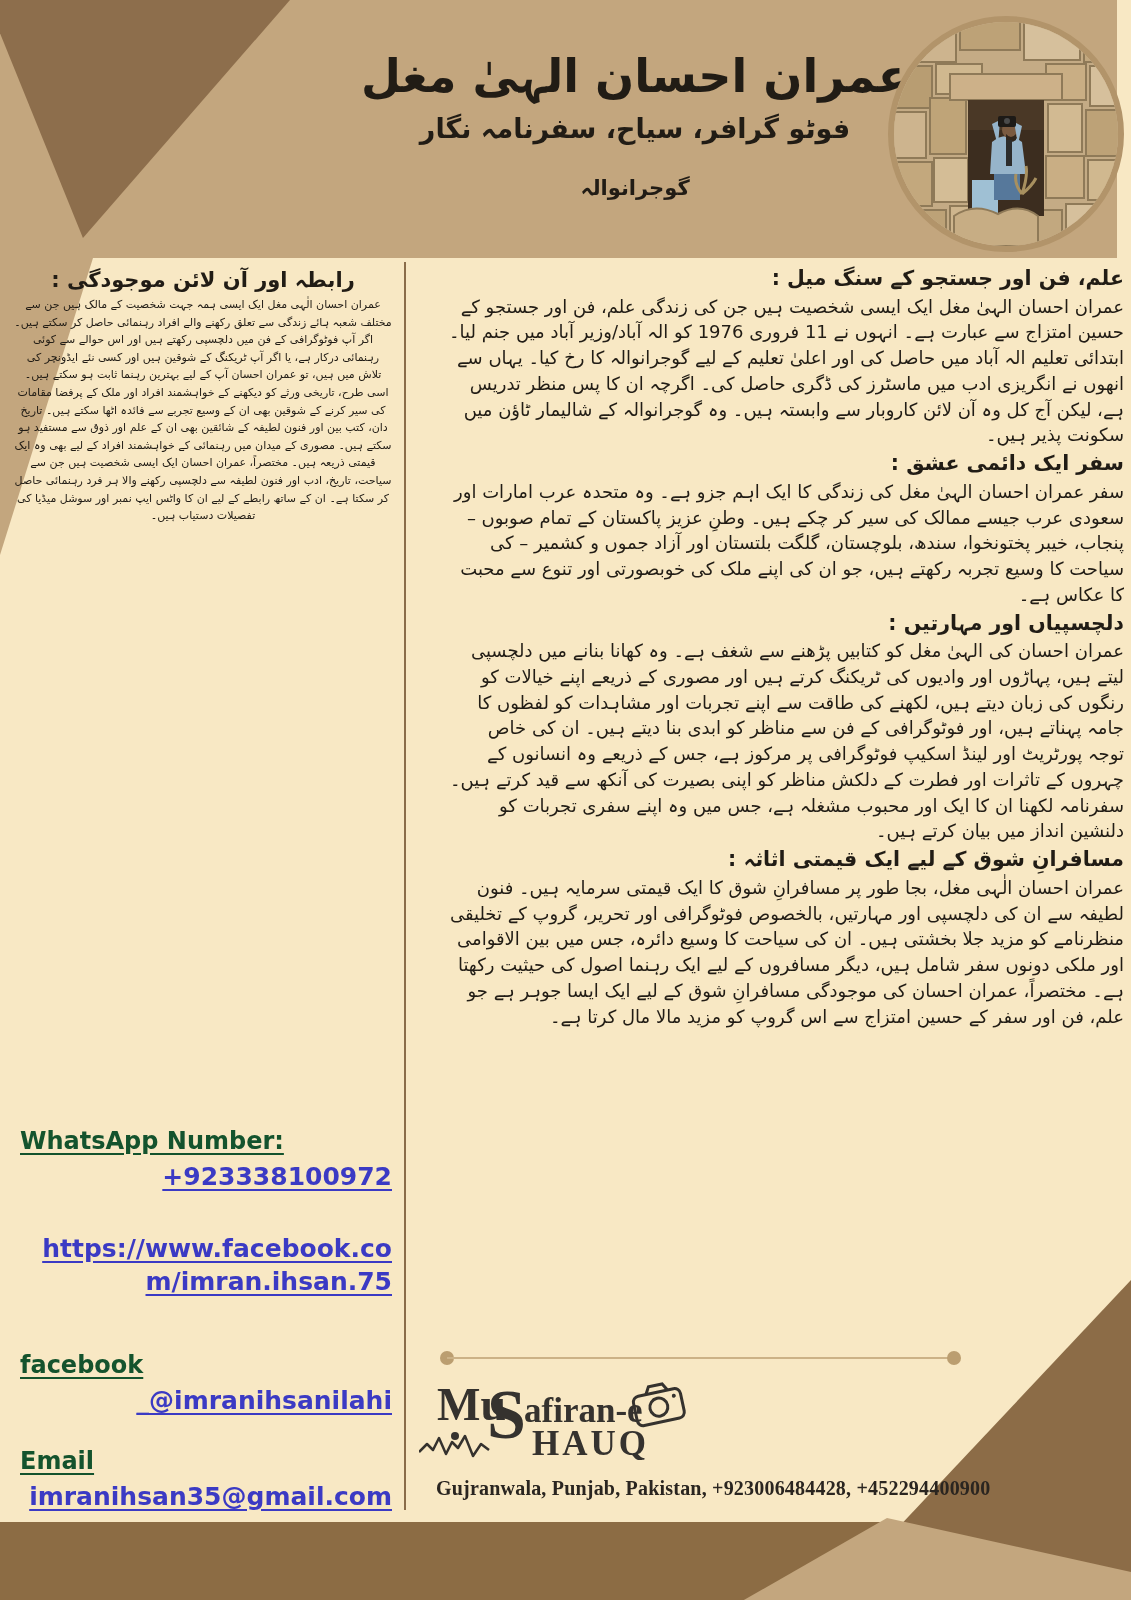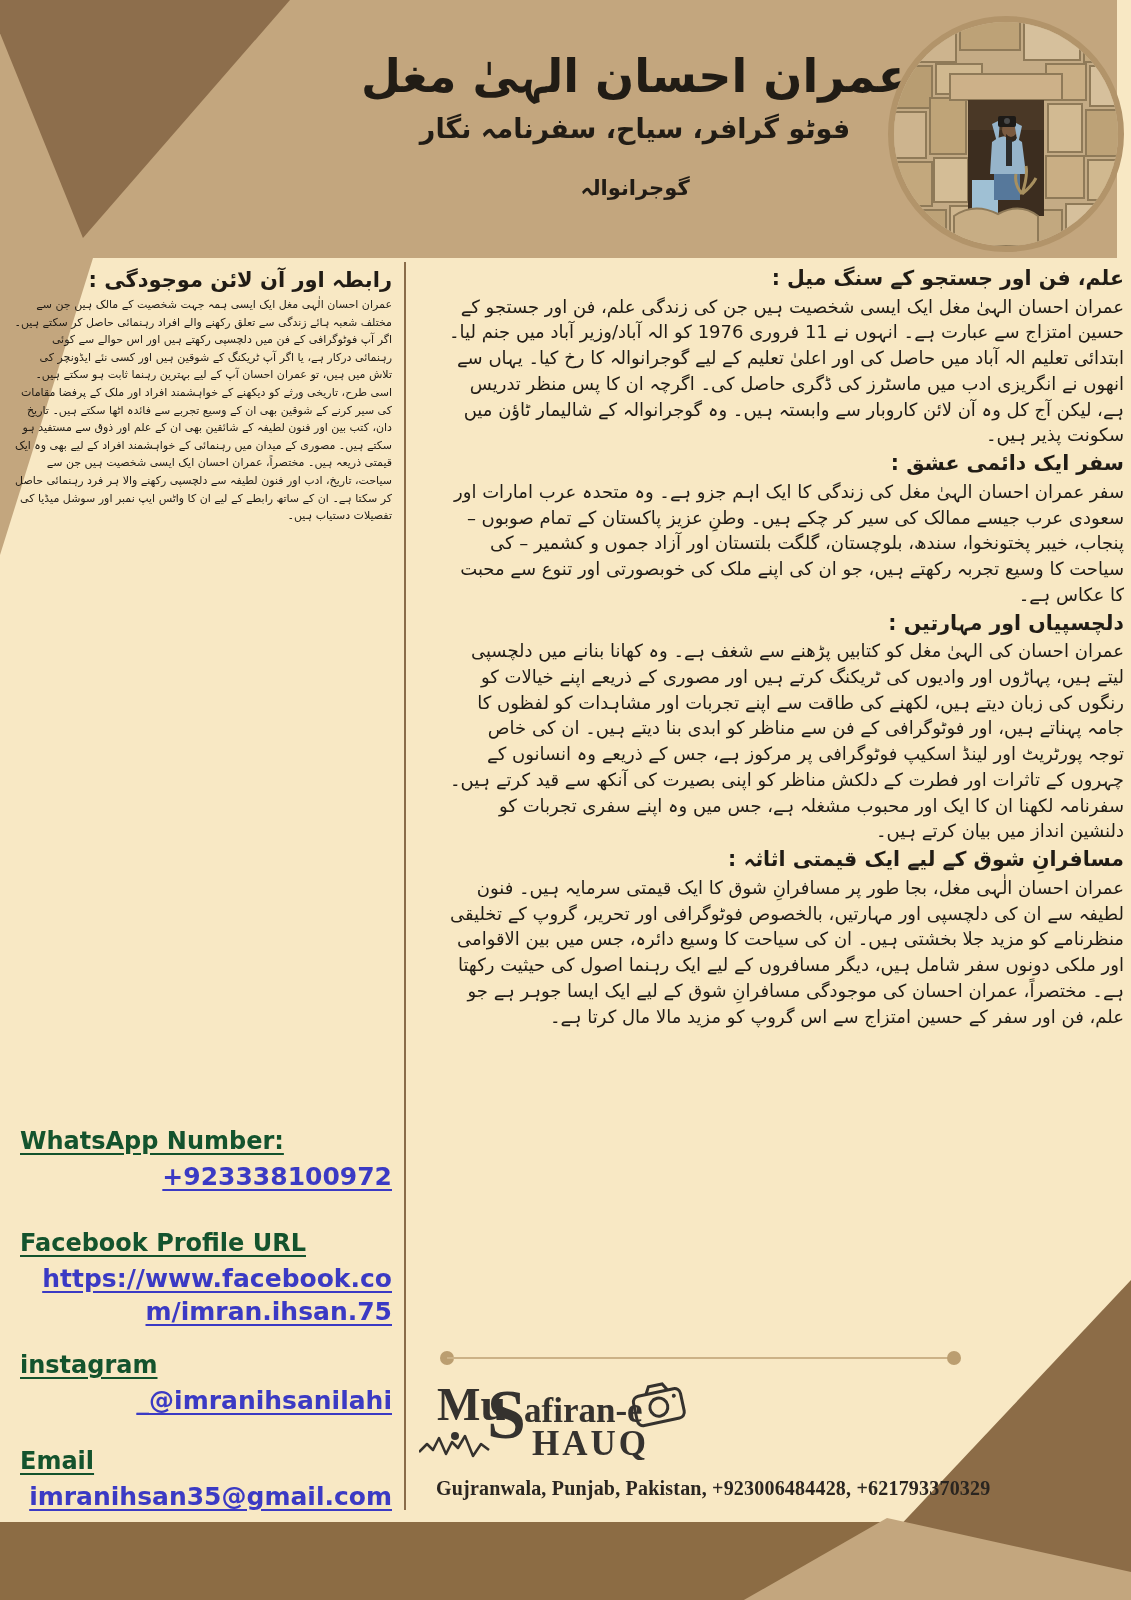--- a/index.html
+++ b/index.html
@@ -38,21 +38,21 @@
   }
   .header .name{font-size:46px;font-weight:bold;letter-spacing:0;line-height:1.15;}
   .header .subtitle{font-size:27px;font-weight:bold;margin-top:10px;}
   .header .city{font-size:21px;font-weight:bold;margin-top:32px;}
   
   .avatar{
     position:absolute;left:888px;top:16px;width:224px;height:224px;
     border-radius:50%;border:6px solid #b2946a;overflow:hidden;background:#c8b190;
   }
   
-  .left-col{position:absolute;left:14px;top:268px;width:378px;direction:rtl;text-align:right;}
+  .left-col{position:absolute;left:14px;top:268px;width:378px;direction:rtl;text-align:center;}
   .left-col .heading{font-size:21px;font-weight:bold;margin-bottom:4px;}
   .left-col .body{font-size:11px;line-height:1.6;max-height:812px;overflow:hidden;}
   .contact{position:absolute;left:20px;width:372px;direction:ltr;text-align:left;}
   .contact .label{
     font-size:24px;font-weight:bold;color:#14532d;text-decoration:underline;
     text-underline-offset:4px;line-height:1.25;
   }
   .contact .value{
     font-size:25px;font-weight:bold;color:#3b3ac4;text-decoration:underline;
     text-underline-offset:4px;line-height:1.3;word-break:break-all;margin-top:5px;
@@ -154,25 +154,24 @@
 <div class="left-col">
   <div class="heading">رابطہ اور آن لائن موجودگی :</div>
   <div class="body">عمران احسان الٰہی مغل ایک ایسی ہمہ جہت شخصیت کے مالک ہیں جن سے مختلف شعبہ ہائے زندگی سے تعلق رکھنے والے افراد رہنمائی حاصل کر سکتے ہیں۔ اگر آپ فوٹوگرافی کے فن میں دلچسپی رکھتے ہیں اور اس حوالے سے کوئی رہنمائی درکار ہے، یا اگر آپ ٹریکنگ کے شوقین ہیں اور کسی نئے ایڈونچر کی تلاش میں ہیں، تو عمران احسان آپ کے لیے بہترین رہنما ثابت ہو سکتے ہیں۔ اسی طرح، تاریخی ورثے کو دیکھنے کے خواہشمند افراد اور ملک کے پرفضا مقامات کی سیر کرنے کے شوقین بھی ان کے وسیع تجربے سے فائدہ اٹھا سکتے ہیں۔ تاریخ دان، کتب بین اور فنون لطیفہ کے شائقین بھی ان کے علم اور ذوق سے مستفید ہو سکتے ہیں۔ مصوری کے میدان میں رہنمائی کے خواہشمند افراد کے لیے بھی وہ ایک قیمتی ذریعہ ہیں۔ مختصراً، عمران احسان ایک ایسی شخصیت ہیں جن سے سیاحت، تاریخ، ادب اور فنون لطیفہ سے دلچسپی رکھنے والا ہر فرد رہنمائی حاصل کر سکتا ہے۔ ان کے ساتھ رابطے کے لیے ان کا واٹس ایپ نمبر اور سوشل میڈیا کی تفصیلات دستیاب ہیں۔</div>
 </div>
 
 <div class="contact" style="top:1126px;">
   <div class="label">WhatsApp Number:</div>
   <a class="value" style="display:block;">+923338100972</a>
 </div>
 <div class="contact" style="top:1228px;">
-  <div class="label">Facebook Profile URL</div>
   <a class="value" style="display:block;">https://www.facebook.com/imran.ihsan.75</a>
 </div>
 <div class="contact" style="top:1350px;">
-  <div class="label">instagram</div>
+  <div class="label">facebook</div>
   <a class="value" style="display:block;">_@imranihsanilahi</a>
 </div>
 <div class="contact" style="top:1446px;">
   <div class="label">Email</div>
   <a class="value" style="display:block;">imranihsan35@gmail.com</a>
 </div>
 
 <div class="right-col">
   <div>
     <div class="sec-heading">علم، فن اور جستجو کے سنگ میل :</div>
@@ -206,13 +205,13 @@
     <circle cx="36" cy="6" r="4" fill="#35322e"></circle>
   </svg>
   <svg class="camera" width="58" height="46" viewBox="0 0 58 46">
     <rect x="4" y="12" width="48" height="30" rx="6" fill="none" stroke="#35322e" stroke-width="3"></rect>
     <path d="M18 12 l4 -7 l14 0 l4 7" fill="none" stroke="#35322e" stroke-width="3"></path>
     <circle cx="28" cy="27" r="9" fill="none" stroke="#35322e" stroke-width="3"></circle>
     <circle cx="45" cy="19" r="2" fill="#35322e"></circle>
   </svg>
 </div>
 
-<div class="footer-address">Gujranwala, Punjab, Pakistan, +923006484428, +621793370329</div>
+<div class="footer-address">Gujranwala, Punjab, Pakistan, +923006484428, +452294400900</div>
 
 </body></html>

